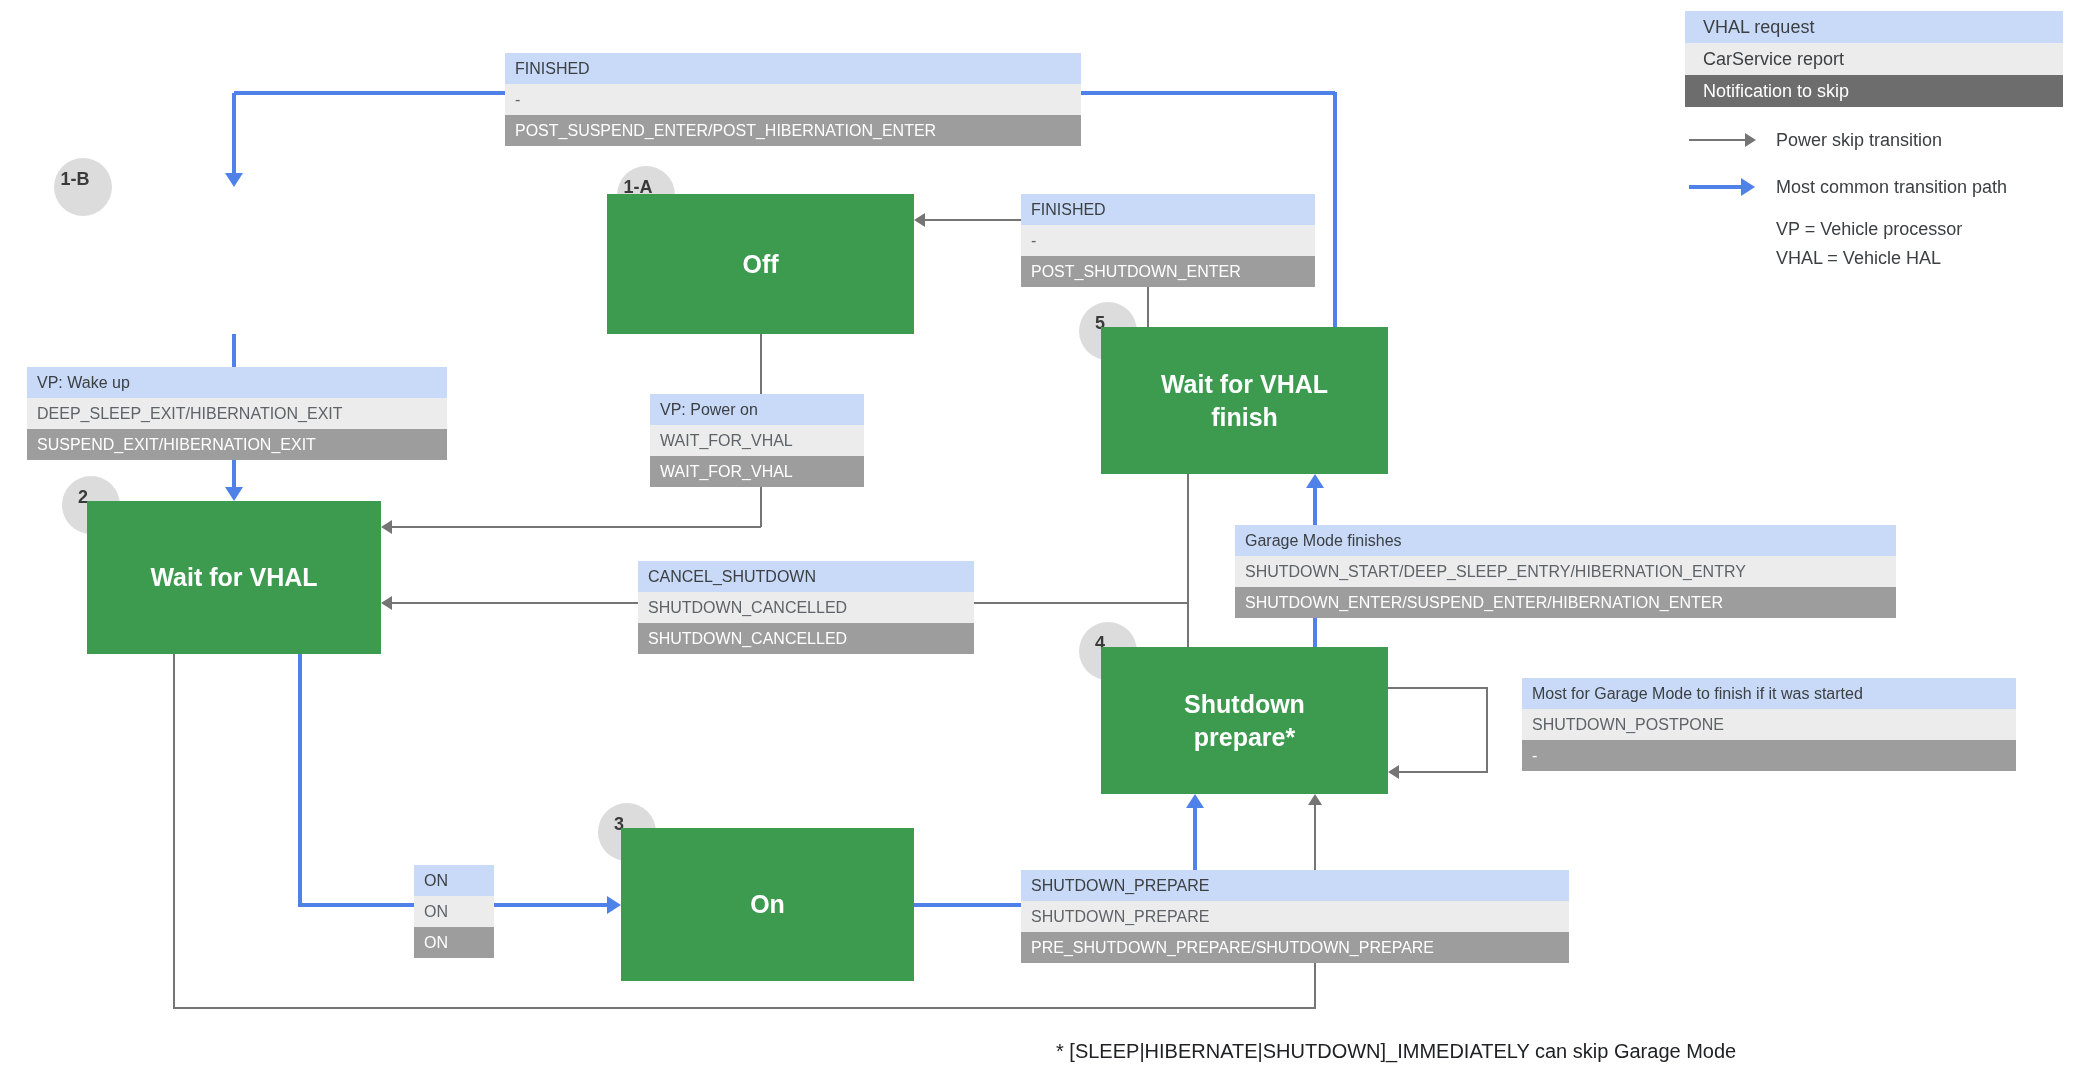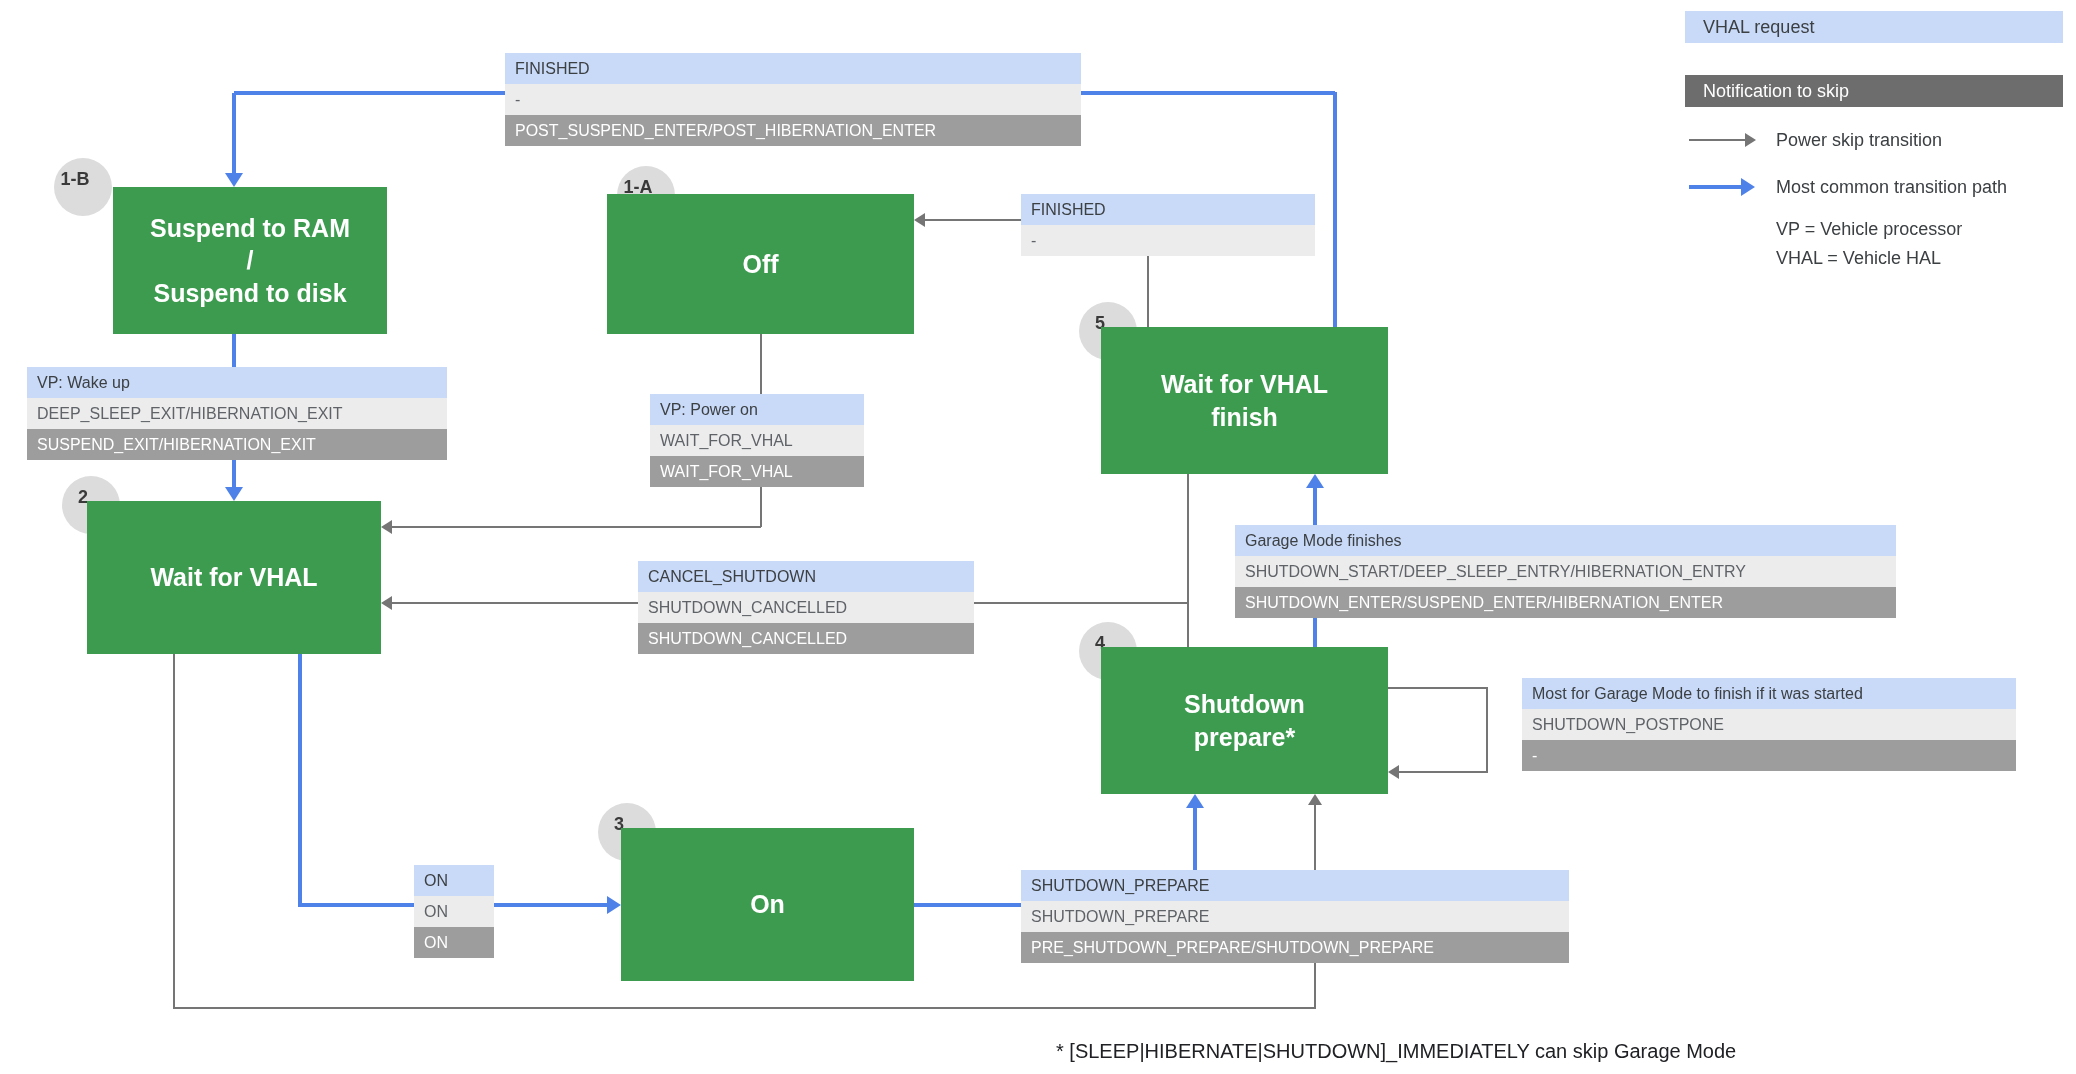--- a/index.html
+++ b/index.html
@@ -119,40 +119,38 @@
   <div class="badge" style="left:62px;top:476px">
       <span class="badge-num">2</span>
     </div>
   <div class="badge" style="left:1079px;top:622px">
       <span class="badge-num">4</span>
     </div>
   <div class="badge" style="left:598px;top:803px">
       <span class="badge-num">3</span>
     </div>
 
-  <div class="state" style="left:113px;top:187px;width:274px;height:147px">Suspend to RAM
-/
-Suspend to disk</div>
   <div class="state" style="left:607px;top:194px;width:307px;height:140px">Off</div>
   <div class="state" style="left:1101px;top:327px;width:287px;height:147px">Wait for VHAL
 finish</div>
   <div class="state" style="left:87px;top:501px;width:294px;height:153px">Wait for VHAL</div>
   <div class="state" style="left:1101px;top:647px;width:287px;height:147px">Shutdown
 prepare*</div>
   <div class="state" style="left:621px;top:828px;width:293px;height:153px">On</div>
 
   <div class="lbl" style="left:505px;top:53px;width:576px">
     <div class="row request">FINISHED</div>
     <div class="row report">-</div>
     <div class="row notification">POST_SUSPEND_ENTER/POST_HIBERNATION_ENTER</div>
   </div>
 
   <div class="lbl" style="left:1021px;top:194px;width:294px">
     <div class="row request">FINISHED</div>
     <div class="row report">-</div>
+    <div class="row notification">POST_SHUTDOWN_ENTER</div>
   </div>
 
   <div class="lbl" style="left:27px;top:367px;width:420px">
     <div class="row request">VP: Wake up</div>
     <div class="row report">DEEP_SLEEP_EXIT/HIBERNATION_EXIT</div>
     <div class="row notification">SUSPEND_EXIT/HIBERNATION_EXIT</div>
   </div>
 
   <div class="lbl" style="left:650px;top:394px;width:214px">
     <div class="row request">VP: Power on</div>
@@ -184,20 +182,21 @@
     <div class="row notification">ON</div>
   </div>
 
   <div class="lbl" style="left:1021px;top:870px;width:548px">
     <div class="row request">SHUTDOWN_PREPARE</div>
     <div class="row report">SHUTDOWN_PREPARE</div>
     <div class="row notification">PRE_SHUTDOWN_PREPARE/SHUTDOWN_PREPARE</div>
   </div>
 
   <div class="legend-row request" style="top:11px">VHAL request</div>
+  <div class="legend-row report" style="top:43px">CarService report</div>
   <div class="legend-row notification" style="top:75px">Notification to skip</div>
 
   <div class="hline black" style="left:1689px;top:139px;width:56px"></div>
   <div class="arrow right black" style="left:1745px;top:133px"></div>
   <div class="legend-text" style="left:1776px;top:130px">Power skip transition</div>
 
   <div class="hline blue" style="left:1689px;top:185px;width:52px"></div>
   <div class="arrow right blue" style="left:1741px;top:178px"></div>
   <div class="legend-text" style="left:1776px;top:177px">Most common transition path</div>
 

